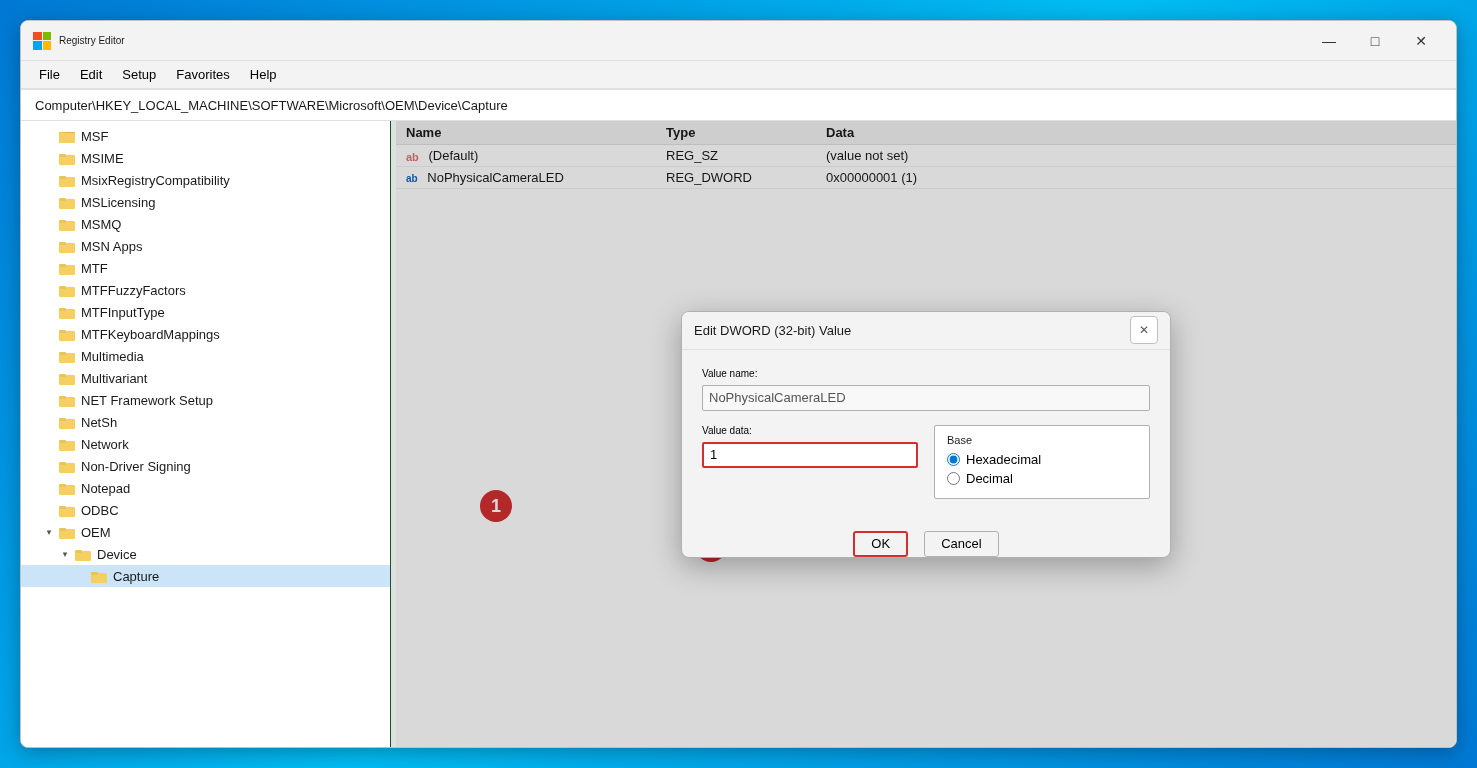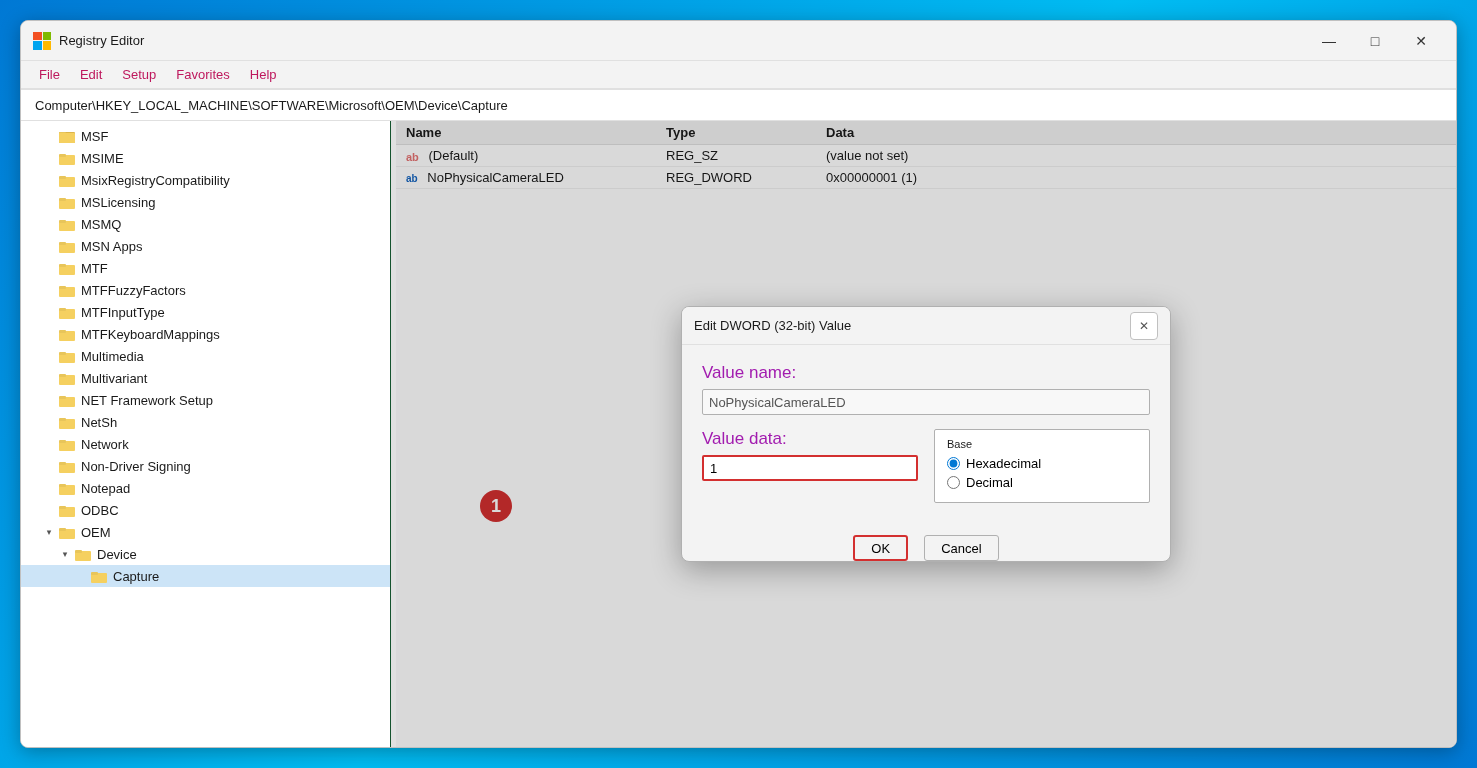--- a/index.html
+++ b/index.html
@@ -49,21 +49,21 @@
     }
     .title-bar-icon span {
       display: block;
     }
     .title-bar-icon span:nth-child(1) { background: #f25022; }
     .title-bar-icon span:nth-child(2) { background: #7fba00; }
     .title-bar-icon span:nth-child(3) { background: #00a4ef; }
     .title-bar-icon span:nth-child(4) { background: #ffb900; }
 
     .title-bar-title {
-      font-size: 13px;
+      font-size: 10px;
       color: #1a1a1a;
       font-weight: 400;
     }
     .title-bar-controls {
       margin-left: auto;
       display: flex;
       gap: 0;
     }
     .title-bar-btn {
       width: 46px;
@@ -87,21 +87,21 @@
       padding: 0 8px;
       background: #f3f3f3;
       border-bottom: 1px solid #e0e0e0;
       flex-shrink: 0;
     }
     .menu-item {
       padding: 2px 10px;
       cursor: pointer;
       border-radius: 4px;
       font-size: 13px;
-      color: #be185d;
+      color: #000000;
     }
 
     
     .address-bar {
       display: flex;
       align-items: center;
       height: 32px;
       padding: 2px 8px;
       background: white;
       border-bottom: 1px solid #e0e0e0;
@@ -263,22 +263,22 @@
       border-radius: 4px;
       background: white;
       font-size: 12px;
       color: #555;
     }
 
     .dialog-body {
       padding: 18px 20px;
     }
     .dialog-label {
-      font-size: 17px;
-      color: #a21caf;
+      font-size: 10px;
+      color: #000000;
       margin-bottom: 6px;
       display: block;
     }
     .dialog-input {
       width: 100%;
       height: 26px;
       border: 1px solid #b0b0b0;
       background: white;
       padding: 2px 6px;
       font-size: 13px;

